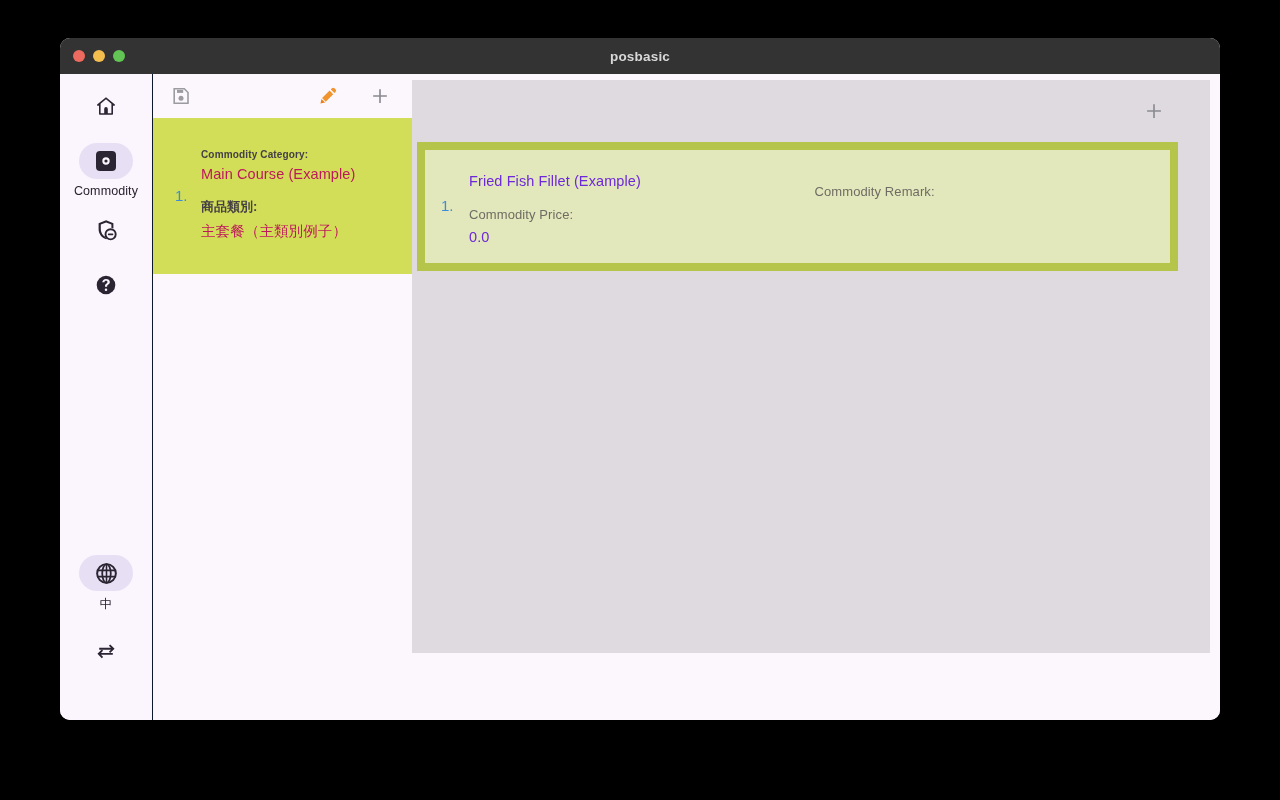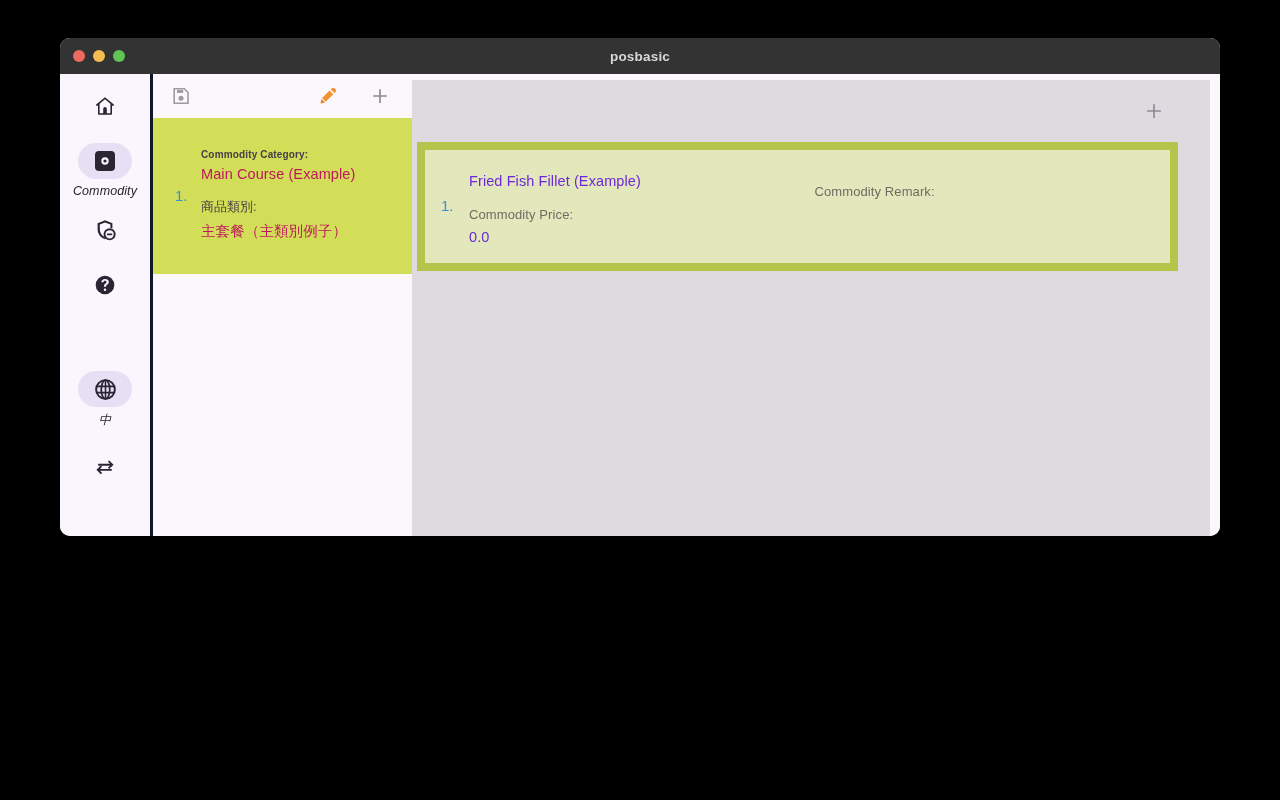--- a/index.html
+++ b/index.html
@@ -7,21 +7,21 @@
     width: 1280px; height: 800px;
     background: #000;
     font-family: "Liberation Sans", "DejaVu Sans", sans-serif;
     overflow: hidden;
   }
 
   
   #window {
     position: absolute;
     left: 60px; top: 38px;
-    width: 1160px; height: 498px;
+    width: 1160px; height: 682px;
     border-radius: 10px;
     overflow: hidden;
     box-shadow: 0 6px 28px rgba(0,0,0,0.55);
     background: #FBF7FD;
     display: flex;
     flex-direction: column;
   }
 
   
   #titlebar {
@@ -53,26 +53,25 @@
   }
 
   
   #body-row { flex: 1 1 auto; display: flex; min-height: 0; }
 
   
   #sidebar {
     width: 93px;
     flex: 0 0 93px;
     background: #FBF5FD;
-    border-right: 3px solid #0f172a;
+    border-right: 1px solid #0f172a;
     display: flex;
     flex-direction: column;
     align-items: center;
     padding-top: 14px;
-    font-style: italic;
   }
   .nav-item {
     width: 72px;
     display: flex;
     flex-direction: column;
     align-items: center;
     margin-bottom: 2px;
   }
   .pill {
     width: 54px; height: 36px;
@@ -131,20 +130,21 @@
   .fields { flex: 1 1 auto; }
   .lbl-en {
     font-size: 10px;
     font-weight: bold;
     color: #454046;
     letter-spacing: .15px;
   }
   .lbl-cn {
     font-size: 13px;
     color: #454046;
+    font-weight: bold;
   }
   .val {
     font-size: 14.5px;
     color: #be185d;
     letter-spacing: .1px;
     margin-top: 6px;
   }
   .field-gap { height: 16px; }
 
   

